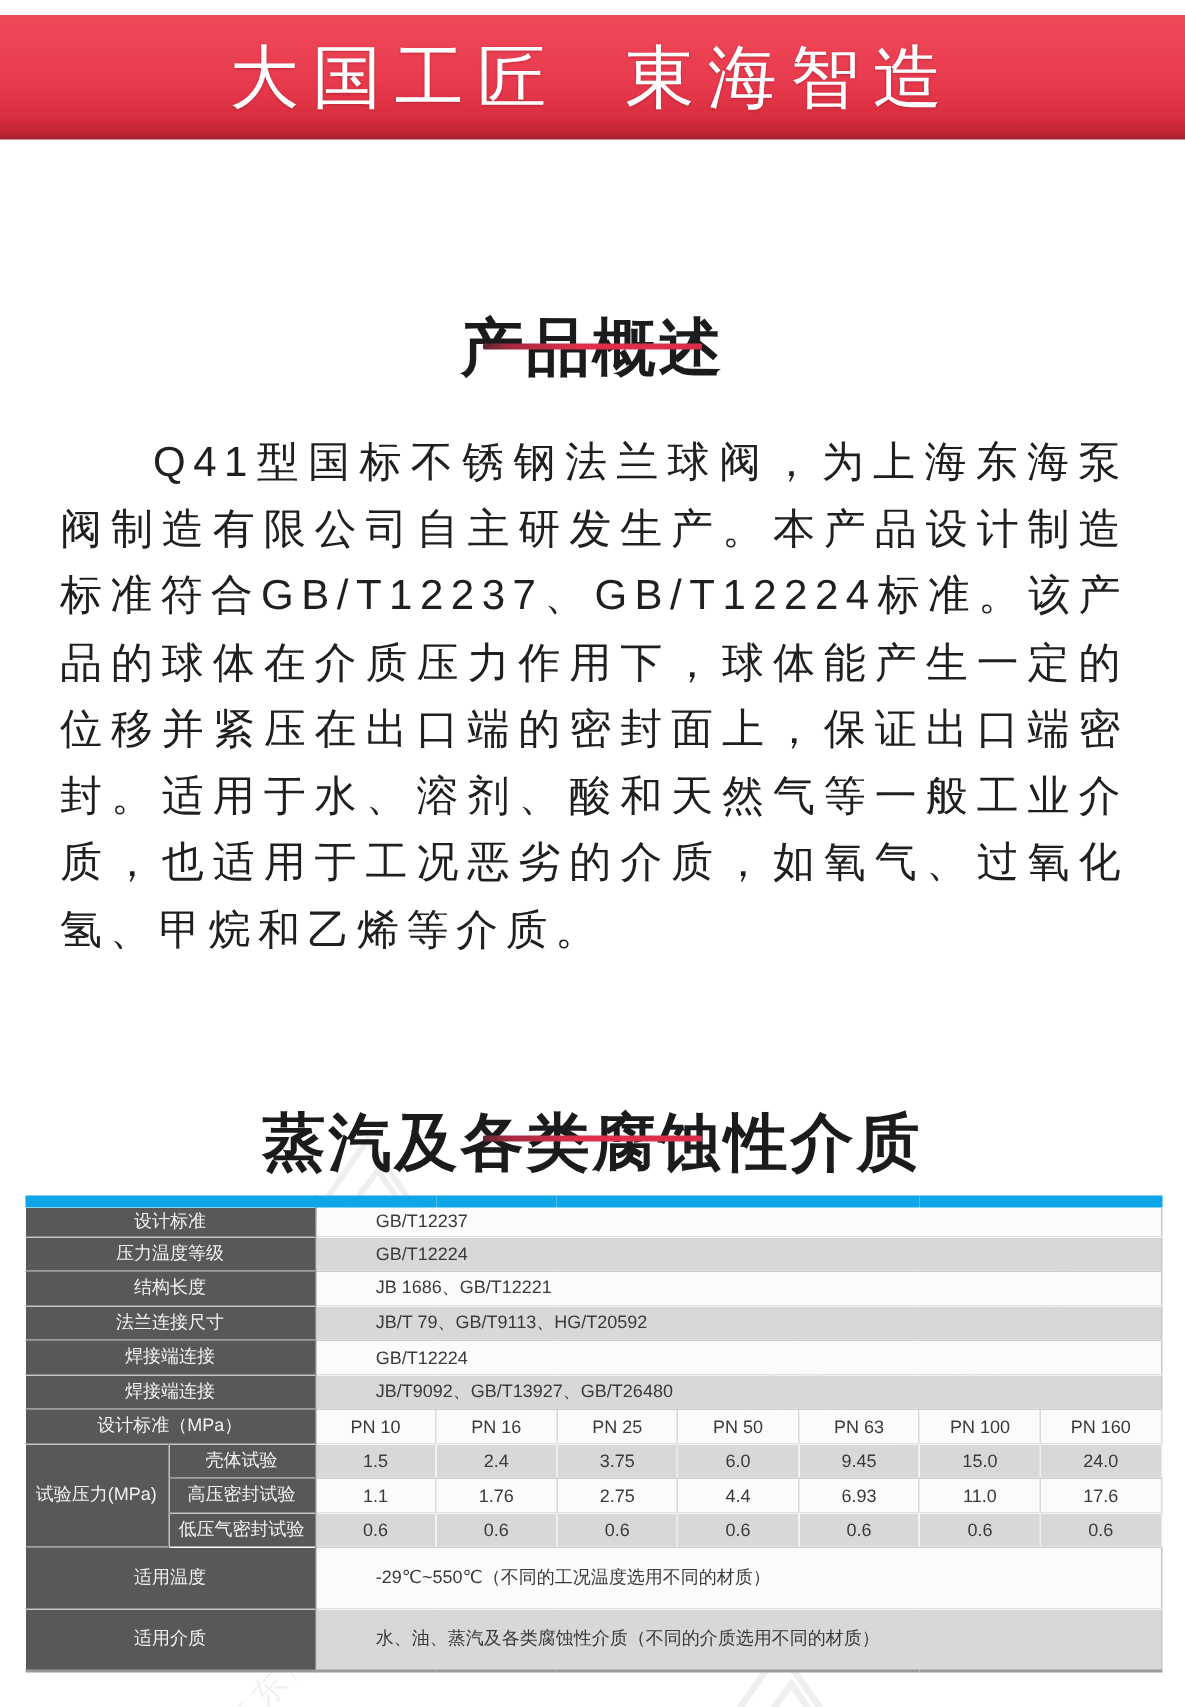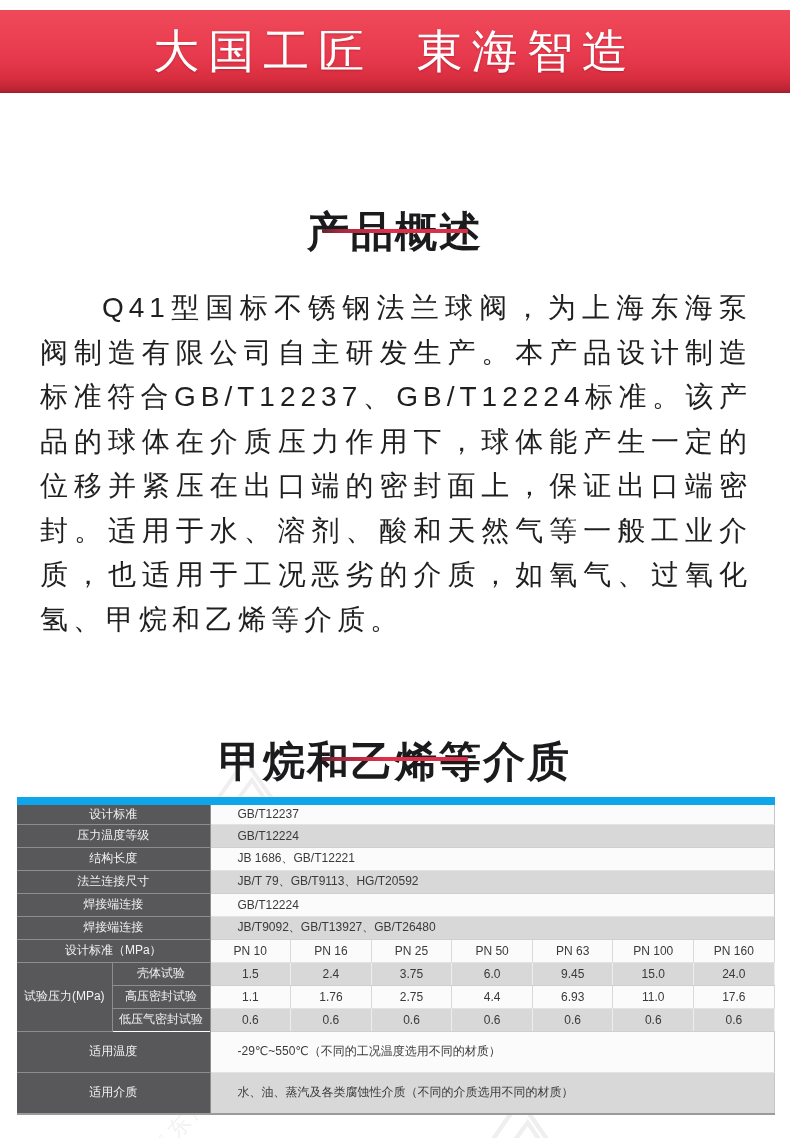--- a/index.html
+++ b/index.html
@@ -82,21 +82,21 @@
   td.hdr {
     background: #58585b;
     color: #f2f2f2;
     text-align: center;
     border-bottom: 1px solid #8d8d90;
     border-right: 1px solid #8d8d90;
   }
   td.hdr.last { border-bottom: none; }
   td.val {
     color: #3a3a3c;
-    padding-left: 27px;
+    padding-left: 40px;
     border-bottom: 1px solid #e3e3e3;
   }
   td.num, td.pn {
     color: #3a3a3c;
     text-align: center;
     border-right: 1px solid #d9d9d9;
     border-bottom: 1px solid #e3e3e3;
   }
   .bg-w { background: #fbfbfb; }
   .bg-g { background: #d8d8d8; }
@@ -136,21 +136,21 @@
 
 <div class="banner">
   <span class="banner-title">大国工匠  東海智造</span>
 </div>
 
 <div class="section-title title-1">产品概述</div>
 <div class="red-underline ul-1"></div>
 
 <p class="para">Q41型国标不锈钢法兰球阀，为上海东海泵阀制造有限公司自主研发生产。本产品设计制造标准符合GB/T12237、GB/T12224标准。该产品的球体在介质压力作用下，球体能产生一定的位移并紧压在出口端的密封面上，保证出口端密封。适用于水、溶剂、酸和天然气等一般工业介质，也适用于工况恶劣的介质，如氧气、过氧化氢、甲烷和乙烯等介质。</p>
 
-<div class="section-title title-2">甲烷和乙烯等介质</div>
+<div class="section-title title-2">蒸汽及各类腐蚀性介质</div>
 <div class="red-underline ul-2"></div>
 
 <table class="spec-table">
   <colgroup>
     <col style="width:95px">
       <col style="width:98px">
     <col style="width:80.6px">
       <col style="width:80.6px">
       <col style="width:80.6px">
       <col style="width:80.6px">

